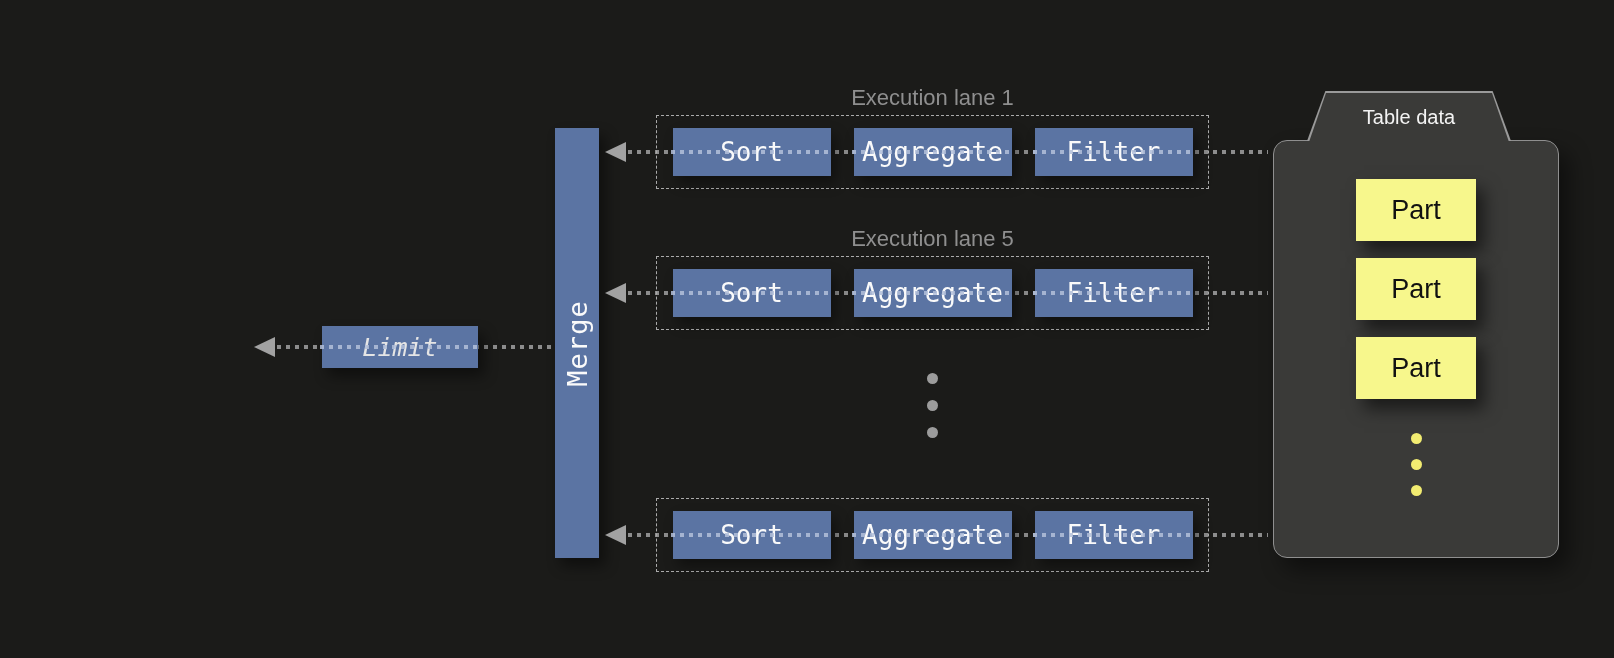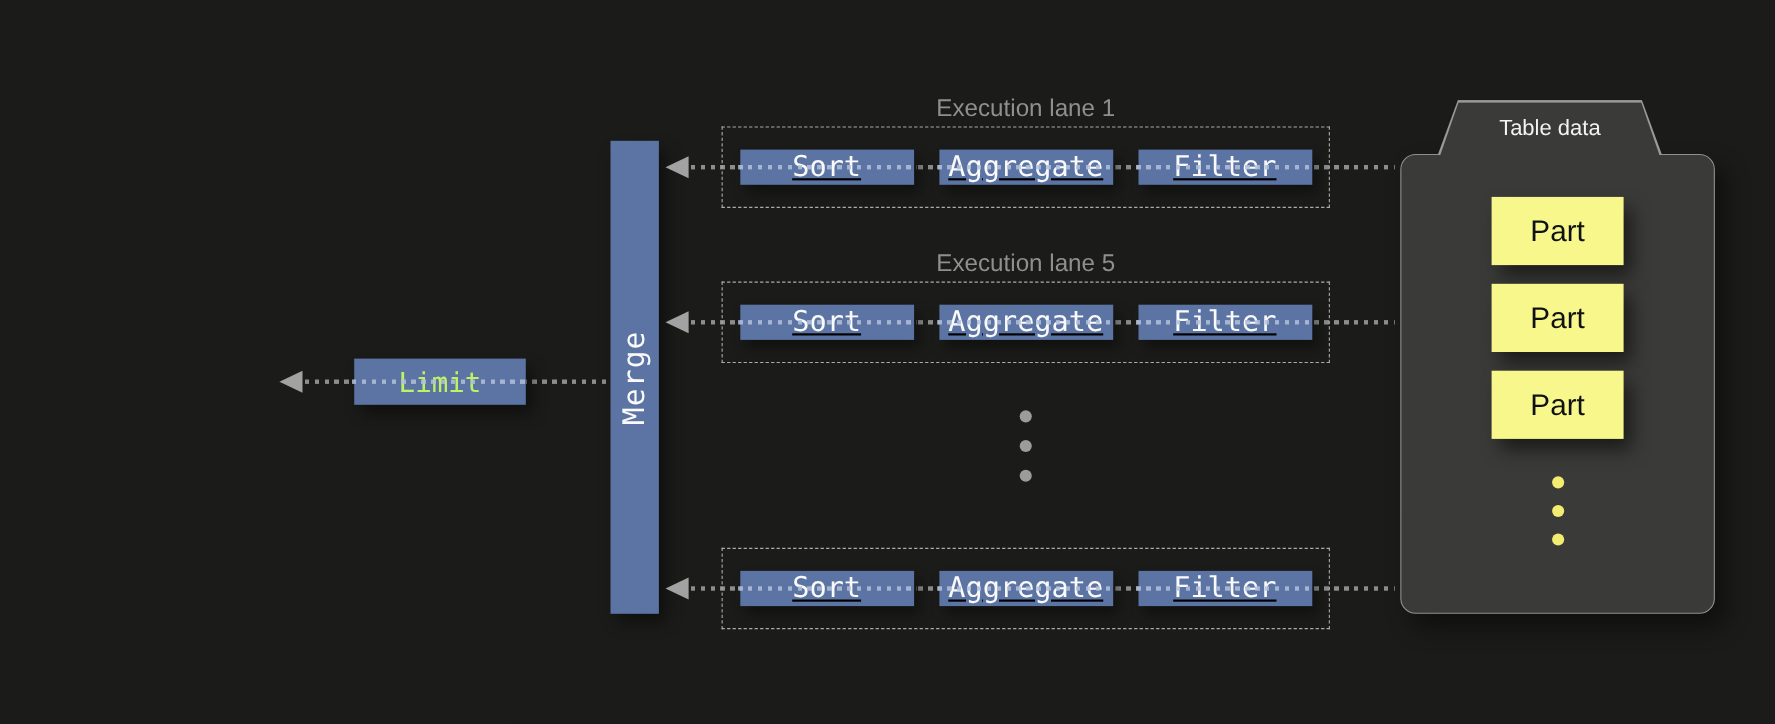--- a/index.html
+++ b/index.html
@@ -45,47 +45,47 @@
   .query-result{
     position:absolute;left:63px;top:331px;
     font-size:27px;color:var(--text_white);letter-spacing:.2px;
   }
   .limit-box{
     position:absolute;left:322px;top:326px;width:156px;height:42px;
     background:var(--accent_blue);
     box-shadow:6px 8px 14px rgba(0,0,0,.45);
     display:flex;align-items:center;justify-content:center;
   }
-  .limit-box .op-label{font-size:25px;color:#bef264;}
+  .limit-box .op-label{font-size:25px;color:#e5e5e5;font-style:italic;}
 
   
   .merge-bar{
     position:absolute;left:555px;top:128px;width:44px;height:430px;
     background:var(--accent_blue);
     box-shadow:6px 8px 14px rgba(0,0,0,.45);
     display:flex;align-items:center;justify-content:center;
   }
   .merge-bar .merge-label{
     transform:rotate(-90deg);white-space:nowrap;
     font-size:27px;color:#fafafa;letter-spacing:1px;
   }
 
   
   .lane{
     position:absolute;left:656px;width:553px;height:74px;
     border:1px dashed #ababab;
     box-sizing:border-box;
-    display:flex;align-items:center;justify-content:center;gap:23px;text-decoration:underline;
+    display:flex;align-items:center;justify-content:center;gap:23px;
   }
   .lane-title{
     position:absolute;left:0;right:0;top:-31px;
     text-align:center;font-size:22px;color:var(--title_gray);
   }
   .op-box{
-    position:relative;width:158px;height:32px;
+    position:relative;width:158px;height:48px;
     background:var(--accent_blue);
     box-shadow:5px 7px 12px rgba(0,0,0,.4);
     display:flex;align-items:center;justify-content:center;
   }
   .op-box .op-label{font-size:26px;color:#fafafa;}
 
   
   .vdots{position:absolute;display:flex;flex-direction:column;align-items:center;gap:16px;}
   .vdots .dot{width:11px;height:11px;border-radius:50%;}
   .vdots.gray .dot{background:var(--dot_gray);}

